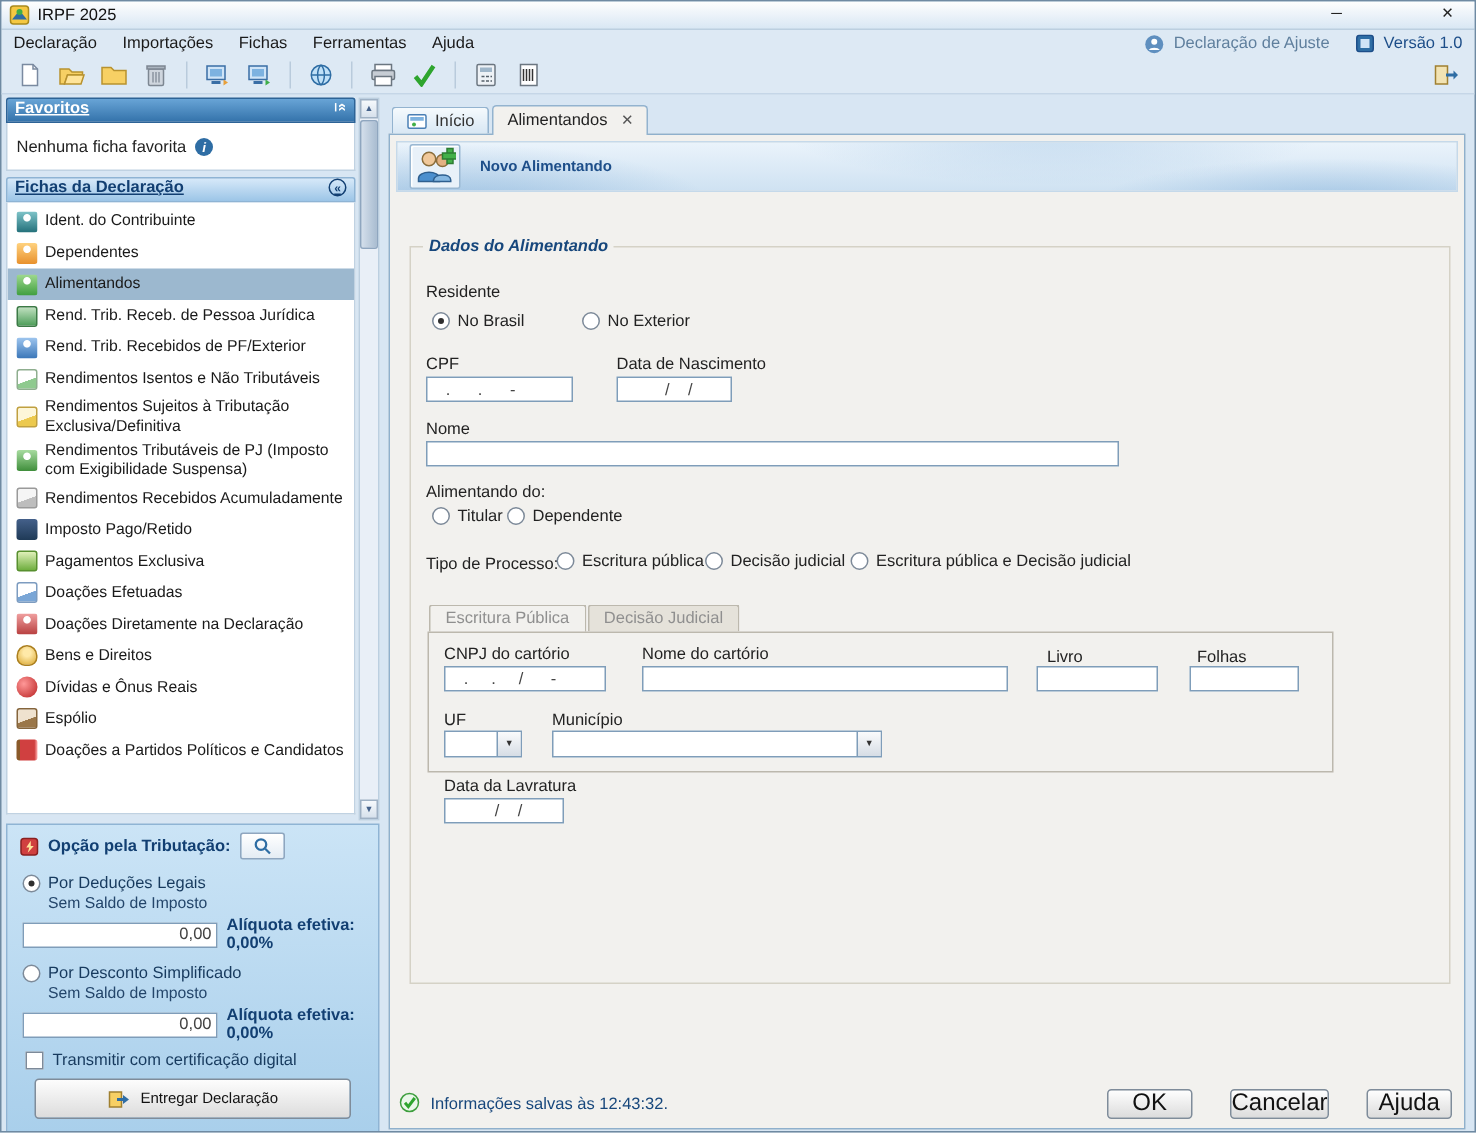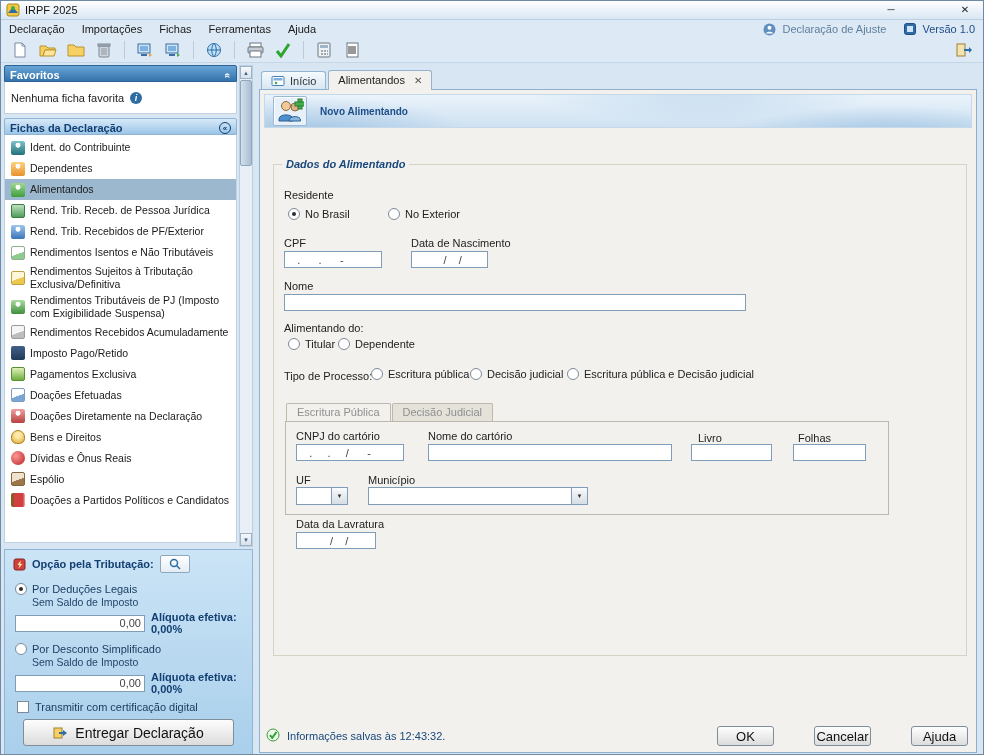--- a/index.html
+++ b/index.html
@@ -42,22 +42,22 @@
     background: transparent; border: 1px solid transparent; border-radius: 3px; cursor: pointer;
   }
   .tsep { width: 1px; height: 18px; background: #b9cbdc; margin: 0 5px; }
   .tright { margin-left: auto; }
   
   .app-body { display: flex; height: 693px; }
   
   .sidebar { width: 252px; padding: 2px 0 0 3px; display: flex; flex-direction: column; }
   .side-top { position: relative; flex: 1; min-height: 0; padding-right: 16px; }
   .fav-header, .fichas-header {
-    height: 17px; display: flex; align-items: flex-end; padding: 0 5px;
-    font-weight: bold; border-radius: 2px 2px 0 0;
+    height: 17px; display: flex; align-items: flex-start; padding: 0 5px;
+    font-weight: bold; border-radius: 2px 2px 0 0; text-decoration: underline;
   }
   .fav-header { background: linear-gradient(#68a4d6, #3473ab); color: #fff; border: 1px solid #2d6396; }
   .fichas-header { background: linear-gradient(#d7e9f9, #9cc5e7); color: #123f72; border: 1px solid #8fb4d4; margin-top: 4px; }
   .chev { margin-left: auto; transform: rotate(90deg); font-weight: bold; font-size: 10px; cursor: pointer; }
   .chev.circ {
     transform: none; width: 12px; height: 12px; border: 1px solid #123f72; border-radius: 50%;
     display: flex; align-items: center; justify-content: center; font-size: 8px; color: #123f72;
   }
   .fav-body {
     background: #fff; border: 1px solid #c0d2e2; border-top: none;
@@ -133,21 +133,21 @@
   .trow { margin: 2px 0 1px 2px; color: #173a5e; }
   .tsub { margin-left: 19px; font-size: 10.5px; color: #24466b; }
   .tval-row { display: flex; align-items: center; gap: 6px; margin: 3px 0 6px 2px; }
   .tval { width: 130px; text-align: right; }
   .taliq { font-weight: bold; color: #123f72; }
   .cbrow { display: flex; align-items: center; gap: 6px; margin-top: auto; margin-left: 4px; cursor: pointer; color: #173a5e; }
   .cb { width: 12px; height: 12px; background: #fff; border: 1px solid #7d8a99; flex: 0 0 12px; }
   .deliver-btn {
     margin: 6px 10px 9px 10px; height: 40px; display: flex; align-items: center; justify-content: center; gap: 7px;
     background: linear-gradient(#fdfdfd,#dcdcdc); border: 1px solid #7f8c9a; border-radius: 3px;
-    font-size: 14px; color: #111; cursor: pointer; font-family: inherit;
+    font-size: 10px; color: #111; cursor: pointer; font-family: inherit;
   }
   
   .main { flex: 1; position: relative; padding: 6px 6px 0 6px; }
   .tabrow { display: flex; align-items: flex-end; gap: 2px; height: 20px; padding-left: 2px; position: relative; z-index: 3; }
   .tab {
     height: 18px; display: flex; align-items: center; gap: 5px; padding: 0 9px;
     background: linear-gradient(#f5fafd,#d8e7f4); border: 1px solid #93b3cf; border-bottom: none;
     border-radius: 3px 3px 0 0; cursor: pointer; color: #333;
   }
   .tab.active { height: 20px; background: #f2f1ee; margin-bottom: -1px; padding-bottom: 1px; color: #222; }
@@ -203,23 +203,23 @@
     display: flex; align-items: center; justify-content: center; font-size: 6px; color: #333;
   }
   
   .footer {
     position: absolute; left: 6px; right: 8px; bottom: 5px; height: 22px;
     display: flex; align-items: center; gap: 7px;
   }
   .status { color: #17477c; }
   .fbtns { margin-left: auto; display: flex; }
   .btn {
-    min-width: 57px; height: 20px; margin-left: 40px;
+    min-width: 57px; height: 20px; margin-left: 25px;
     background: linear-gradient(#fefefe,#dcdcdc); border: 1px solid #7f8c9a; border-radius: 3px;
-    font-family: inherit; font-size: 13px; color: #111; cursor: pointer;
+    font-family: inherit; font-size: 16px; color: #111; cursor: pointer;
   }
 </style>
 </head>
 <body>
 
 <div class="titlebar">
   <svg width="14" height="14">
     <rect x="1" y="1" width="12" height="12" rx="2" fill="#f5c842" stroke="#a98a1e"></rect>
     <path d="M2 10l5-6 5 6z" fill="#2e6da4"></path>
     <circle cx="7" cy="5" r="2" fill="#3fae49"></circle>

